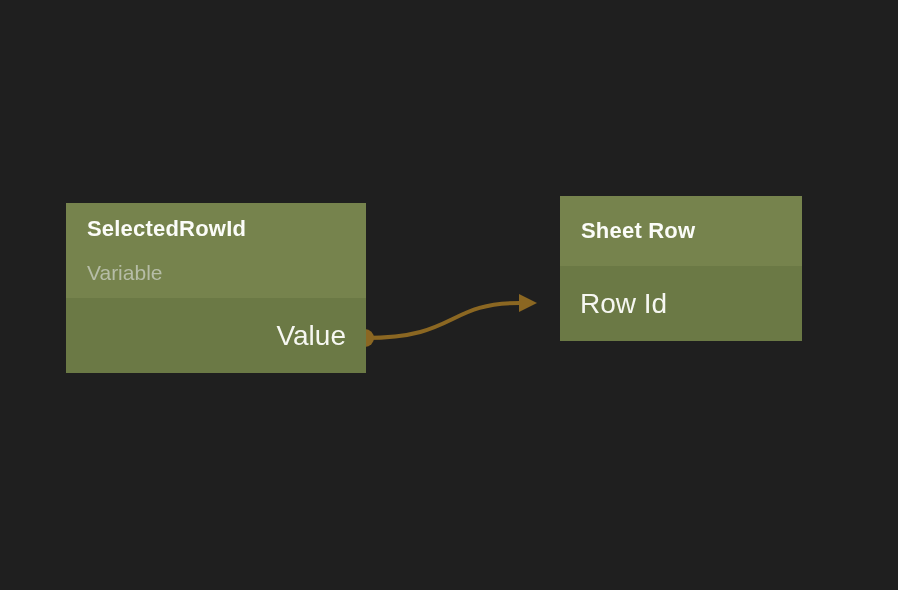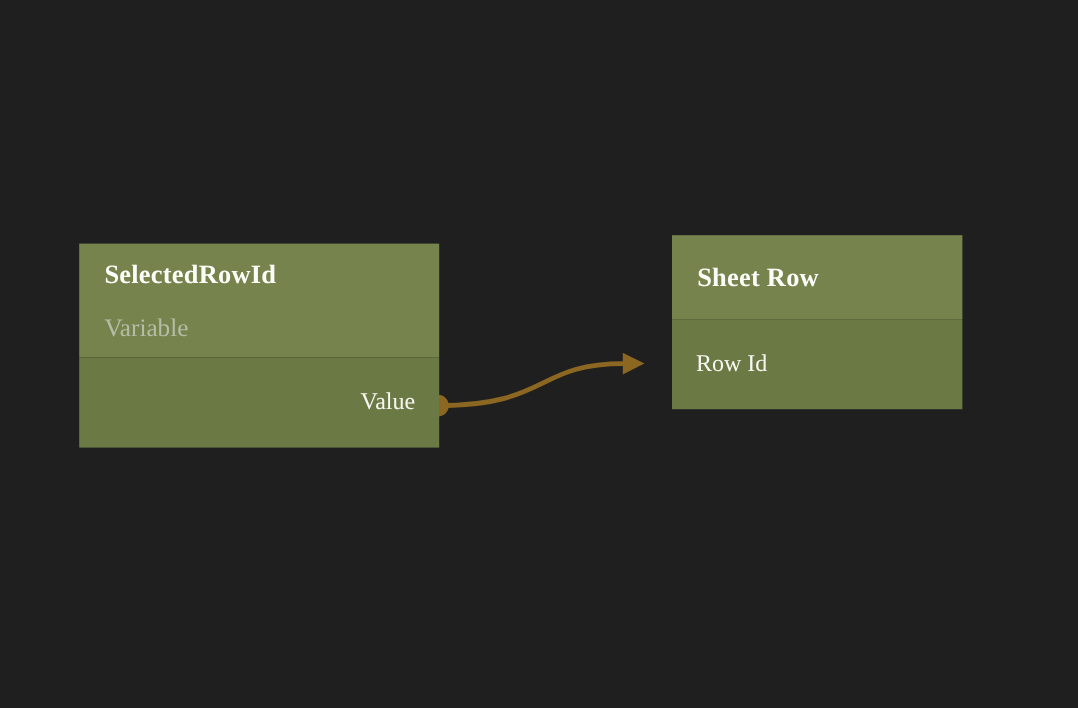--- a/index.html
+++ b/index.html
@@ -13,21 +13,20 @@
   }
   *{margin:0;padding:0;box-sizing:border-box;}
   html,body{width:898px;height:590px;overflow:hidden;background:var(--background);}
   body{font-family:"Liberation Sans","DejaVu Sans",sans-serif;}
 
   .canvas{
     position:relative;
     width:898px;height:590px;
     background:var(--background);
     overflow:hidden;
-    font-family:Liberation Serif, serif;
   }
 
   .wires{
     position:absolute;left:0;top:0;width:898px;height:590px;
     pointer-events:none;
   }
   .wire{stroke:var(--connection);stroke-width:4;fill:none;}
   .wire-arrow{fill:var(--connection);}
   .port-dot{fill:var(--connection);pointer-events:auto;cursor:pointer;}
 
@@ -54,21 +53,21 @@
     white-space:nowrap;
   }
   .port-row{
     height:75px;
     display:flex;align-items:center;
     padding:0 20px;
   }
   .port-row.output{justify-content:flex-end;margin-left:10px;}
   .port-row.input{justify-content:flex-start;}
   .port-label{
-    font-size:20px;color:var(--port-text);
+    font-size:28px;color:var(--port-text);
     white-space:nowrap;
   }
 
   .node-variable{left:66px;top:203px;width:300px;}
   .node-variable .node-header{height:95px;}
 
   .node-sheet-row{left:536px;top:196px;width:266px;padding-left:24px;}
   .node-sheet-row .node-header{height:70px;}
 </style>
 </head>

